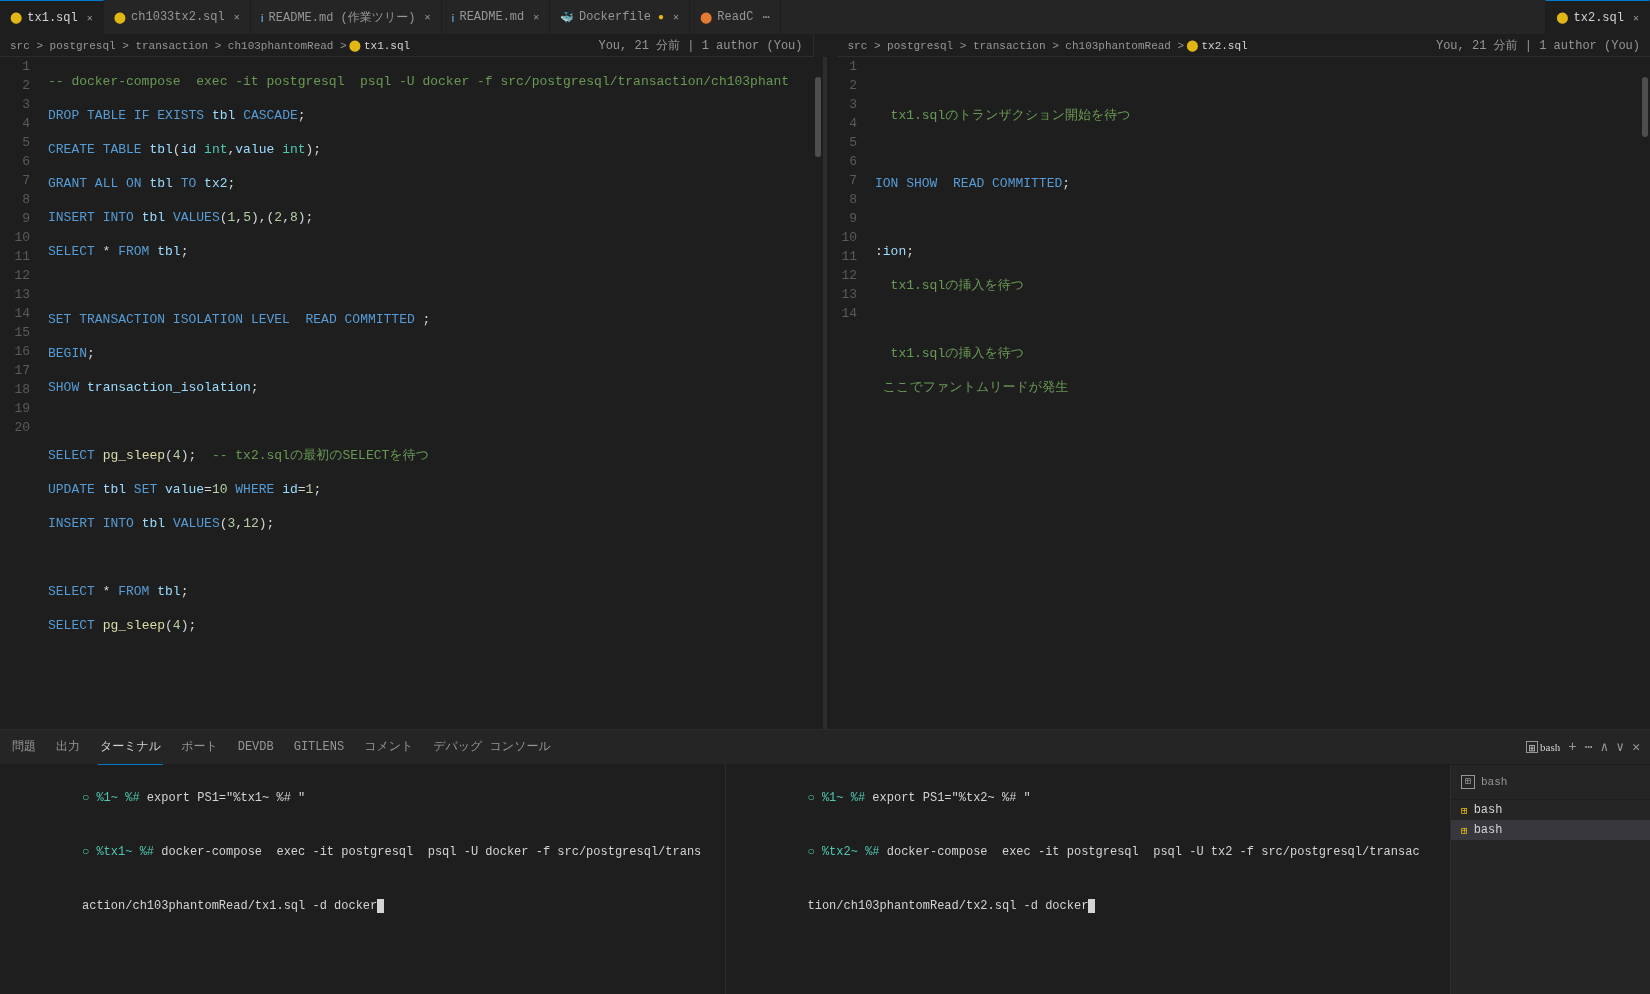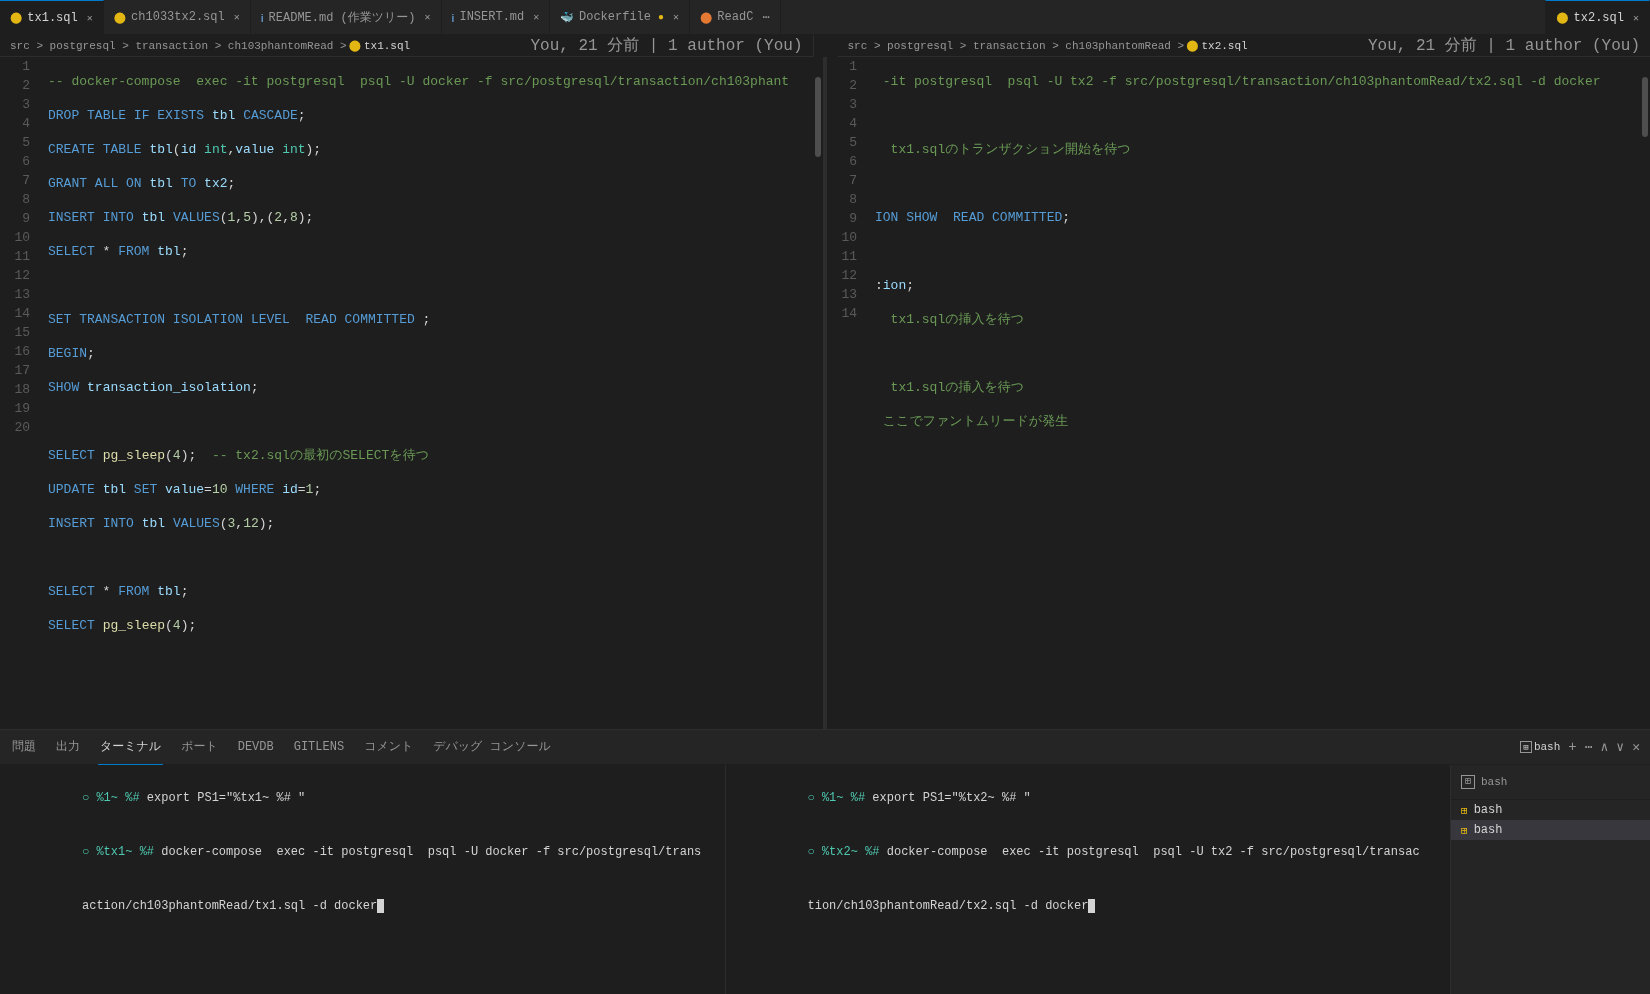--- a/index.html
+++ b/index.html
@@ -15,21 +15,21 @@
       flex-direction: column;
     }
     .tab-close {
       font-size: 10px;
       color: #969696;
       margin-left: 4px;
       cursor: pointer;
     }
     .author-info {
       margin-left: auto;
-      font-size: 16px;
+      font-size: 12px;
       color: #969696;
     }
     .editor-pane {
       flex: 1;
       display: flex;
       flex-direction: column;
       overflow: hidden;
       position: relative;
     }
     .editor-breadcrumb {
@@ -267,21 +267,21 @@
     </div>
 
     <div class="top-tab">
       <span style="color:#75beff; font-size:11px;">ℹ</span>
       <span>README.md (作業ツリー)</span>
       <span class="tab-close">✕</span>
     </div>
 
     <div class="top-tab">
       <span style="color:#75beff; font-size:11px;">ℹ</span>
-      <span>INSERT.md</span>
+      <span>README.md</span>
       <span class="tab-close">✕</span>
     </div>
 
     <div class="top-tab">
       <span style="color:#1d96db; font-size:11px;">🐳</span>
       <span>Dockerfile</span>
       <span style="color:#e2b714; font-size:10px; margin-left:2px;">●</span>
       <span class="tab-close">✕</span>
     </div>
 
@@ -382,21 +382,20 @@
             <div>7</div>
             <div>8</div>
             <div>9</div>
             <div>10</div>
           <div>11</div>
             <div>12</div>
             <div>13</div>
             <div>14</div>
         </div>
         <div class="code-content">
-<div class="code-line"><span class="cmt"> -it postgresql  psql -U tx2 -f src/postgresql/transaction/ch103phantomRead/tx2.sql -d docker</span></div>
 <div class="code-line"></div>
 <div class="code-line"><span class="cmt">  tx1.sqlのトランザクション開始を待つ</span></div>
 <div class="code-line"></div>
 <div class="code-line"><span class="kw">ION SHOW</span>  <span class="kw">READ</span> <span class="kw">COMMITTED</span>;</div>
 <div class="code-line"></div>
 <div class="code-line">:<span class="var">ion</span>;</div>
 <div class="code-line"><span class="cmt">  tx1.sqlの挿入を待つ</span></div>
 <div class="code-line"></div>
 <div class="code-line"><span class="cmt">  tx1.sqlの挿入を待つ</span></div>
 <div class="code-line"><span class="cmt"> ここでファントムリードが発生</span></div>
@@ -433,21 +432,21 @@
       <div class="panel-tab">
         <span>GITLENS</span>
       </div>
       <div class="panel-tab">
         <span>コメント</span>
       </div>
       <div class="panel-tab">
         <span>デバッグ コンソール</span>
       </div>
       <div class="panel-actions">
-        <span style="color:#d4d4d4; font-size:11px;">
+        <span style="color:#d4d4d4; font-size:11px;font-family:Liberation Serif, serif;">
           <span style="display:inline-block; width:12px; height:12px; border:1px solid #969696; font-size:9px; text-align:center; line-height:12px; margin-right:2px;">⊞</span>bash
         </span>
         <span style="cursor:pointer; font-size:14px;">+</span>
         <span style="cursor:pointer; font-size:13px;">⋯</span>
         <span style="cursor:pointer; font-size:13px;">∧</span>
         <span style="cursor:pointer; font-size:13px;">∨</span>
         <span style="cursor:pointer; font-size:13px;">✕</span>
       </div>
     </div>
 

